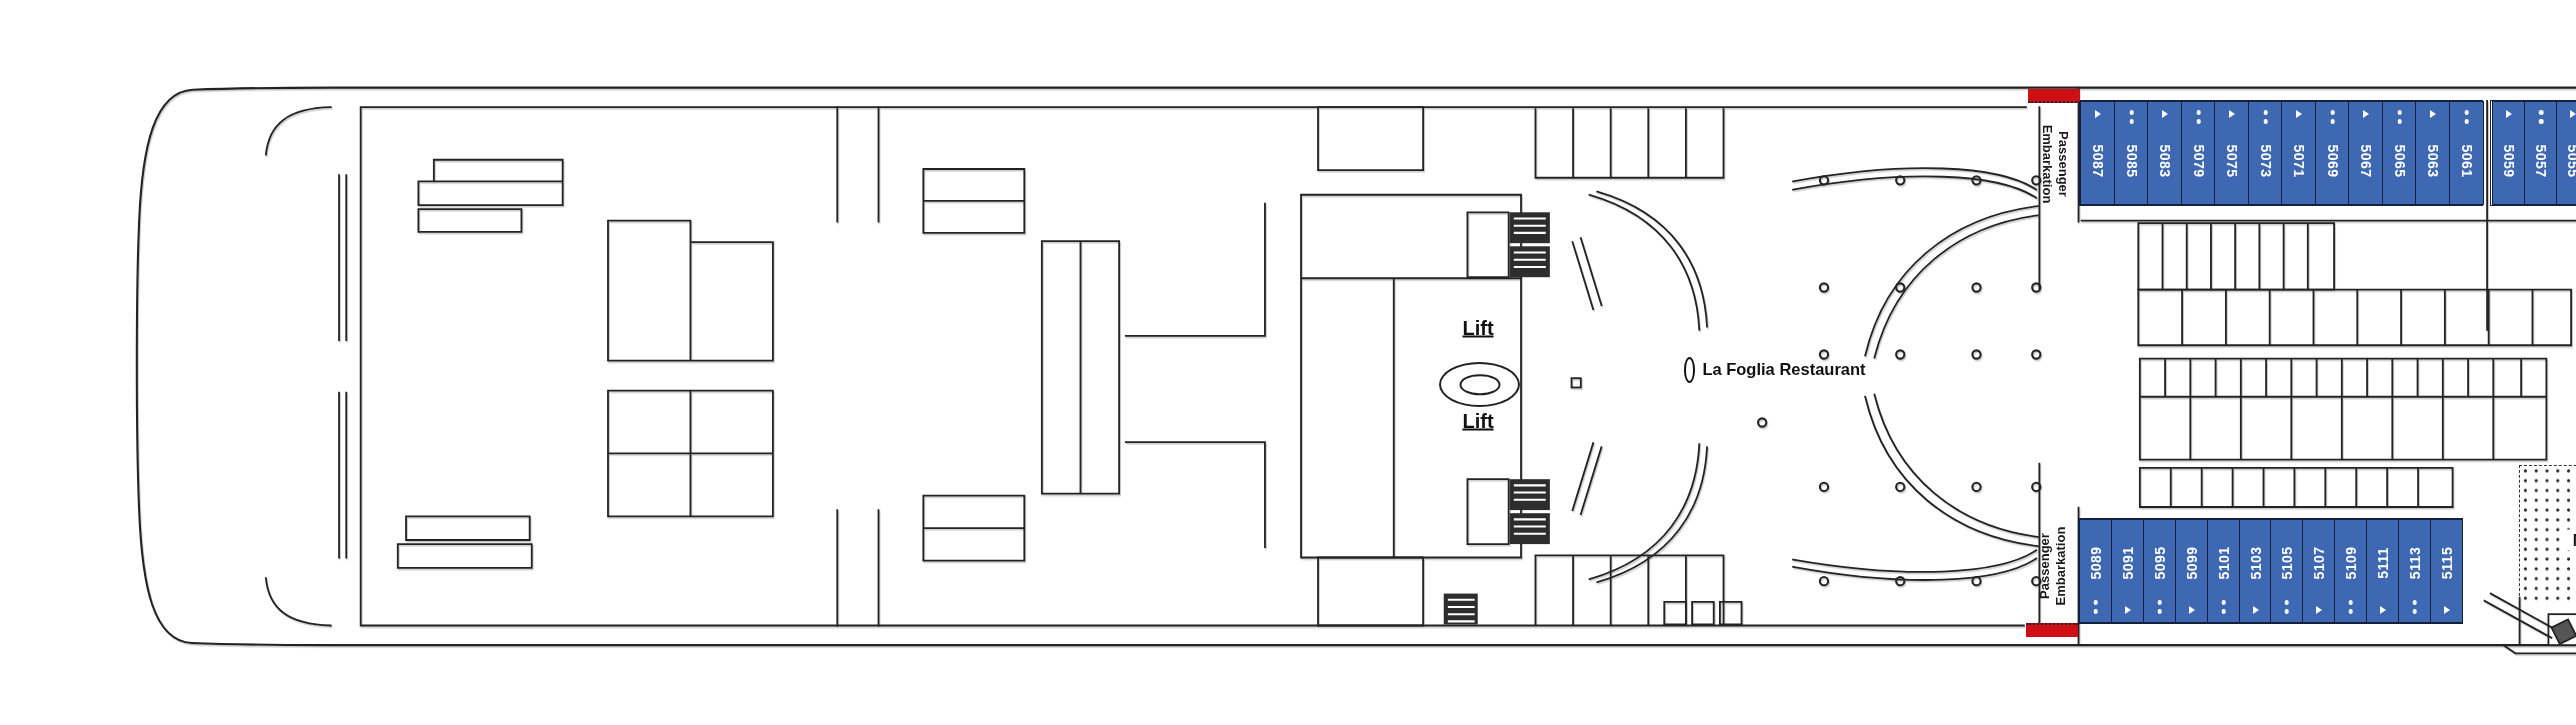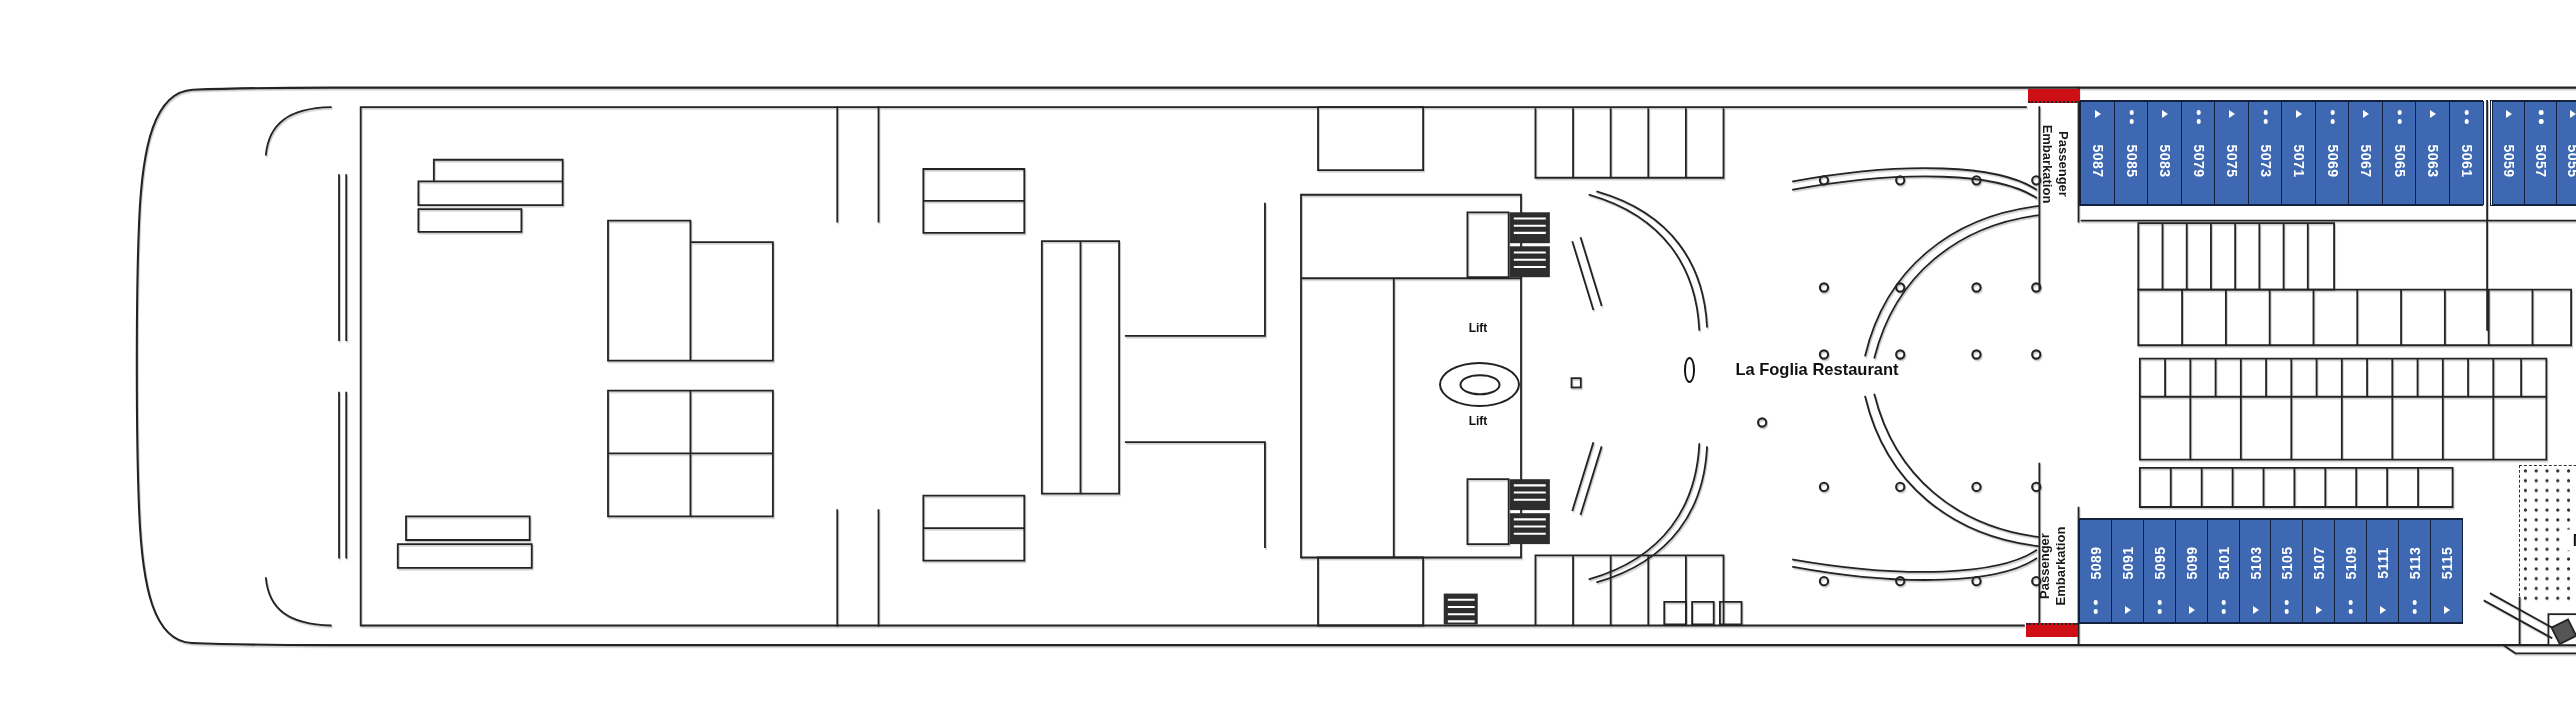--- a/index.html
+++ b/index.html
@@ -23,29 +23,29 @@
   .ic-tri{width:0;height:0;border-top:4.1px solid transparent;border-bottom:4.1px solid transparent;
           border-left:6.7px solid #fff;}
   .ic-dot{width:4.6px;height:4.6px;border-radius:50%;background:#fff;}
   .embark-red{position:absolute;background:var(--embark-red);z-index:5;box-sizing:border-box;}
   .embark-red.topside{border-bottom:2.6px dotted #222;}
   .embark-red.botside{border-top:2.6px dotted #222;}
   .embark-label{position:absolute;z-index:5;font-weight:bold;font-size:13px;color:#1a1a1a;
      white-space:nowrap;line-height:16px;text-align:center;}
   .embark-label.rotdown{transform:rotate(90deg);transform-origin:center;}
   .embark-label.rotup{transform:rotate(-90deg);transform-origin:center;}
-  .liftlabel{position:absolute;z-index:5;font-weight:bold;font-size:12px;color:#111;
-     transform:translate(-50%,-50%);}
+  .liftlabel{position:absolute;z-index:5;font-weight:bold;font-size:20px;color:#111;
+     transform:translate(-50%,-50%);text-decoration:underline;}
   .lift-oval{position:absolute;z-index:4;border:2.1px solid #222;border-radius:50%;}
   .lift-oval .inner{position:absolute;left:50%;top:50%;transform:translate(-50%,-50%);
      width:37px;height:17.5px;border:2.1px solid #222;border-radius:50%;}
   #restaurant-label{position:absolute;left:1684px;top:357px;z-index:5;display:flex;
      align-items:center;gap:7.2px;}
   #restaurant-label .leaf{width:7.2px;height:21.6px;border:2.6px solid #111;border-radius:50%;}
-  #restaurant-label .txt{font-weight:bold;font-size:16.5px;color:#111;white-space:nowrap;margin-left:33px;}
+  #restaurant-label .txt{font-weight:bold;font-size:16.5px;color:#111;white-space:nowrap;}
   #arena-dots{position:absolute;left:2519px;top:465px;width:335px;height:135px;z-index:2;
      background-image:radial-gradient(circle,#2e2e2e 1.3px,transparent 1.9px);
      background-size:10.8px 9.8px;border-left:1.5px dashed #333;border-top:1.5px dashed #333;}
   #arena-label{position:absolute;left:2656px;top:540px;z-index:5;transform:translate(-50%,-50%);
      font-weight:bold;font-size:16px;color:#111;white-space:nowrap;background:#fff;
      padding:1.5px 6.2px;}
 </style>
 </head>
 <body>
 

